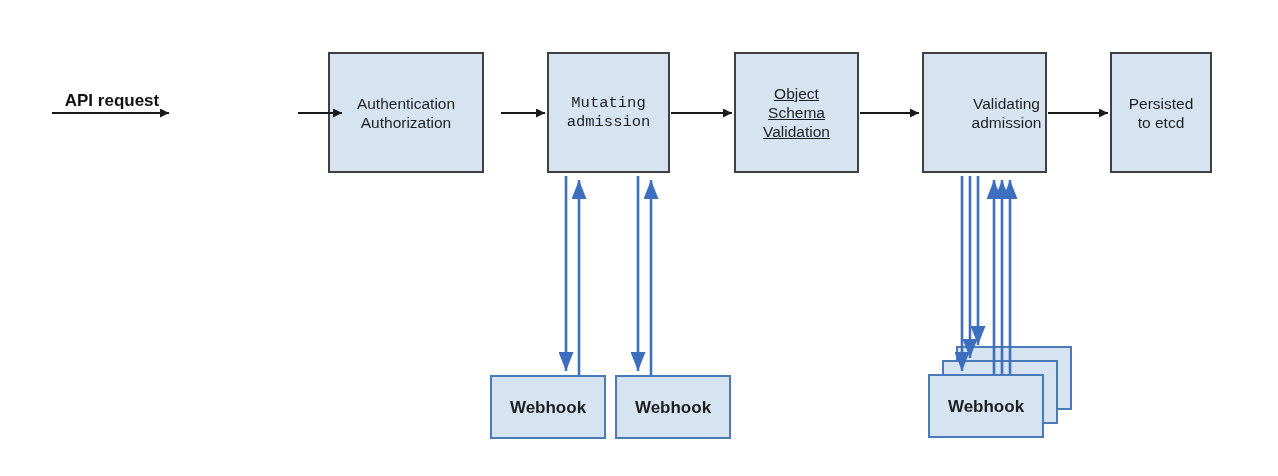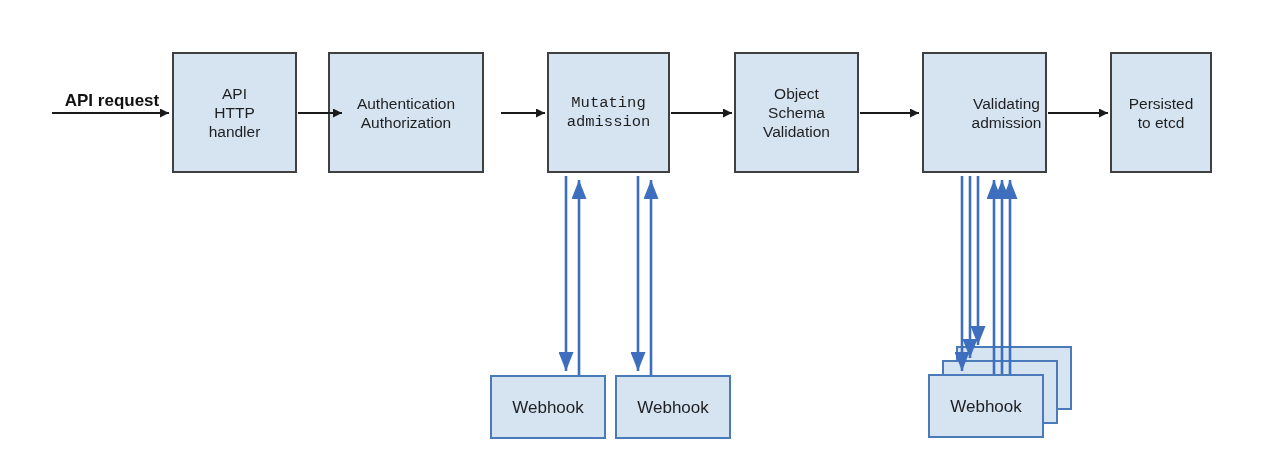--- a/index.html
+++ b/index.html
@@ -22,21 +22,21 @@
     justify-content: center;
     text-align: center;
     font-size: 15.5px;
     line-height: 19px;
     color: #1f1f1f;
     white-space: pre-line;
   }
   .main-node { top: 52px; height: 121px; }
   .webhook-node {
     border-color: #4a7ab8;
-    font-weight: normal;
+    font-weight: bold;
     font-size: 17px;
     height: 64px;
     width: 116px;
   }
   .input-label {
     position: absolute;
     left: 40px;
     top: 91px;
     width: 120px;
     text-align: center;
@@ -47,43 +47,38 @@
   .overlay {
     position: absolute;
     left: 0; top: 0;
     z-index: 5;
     pointer-events: none;
   }
   
   .n0 { left: 160px;  width: 125px; }
   .n1 { left: 316px;  width: 156px; }
   .n2 { left: 535px;  width: 123px; font-family: Liberation Mono, monospace; }
-  .n3 { left: 722px;  width: 125px; }
+  .n3 { left: 722px;  width: 125px; text-decoration: underline; }
   .n4 { left: 910px;  width: 125px; padding-left: 44px; }
   .n5 { left: 1098px; width: 102px; }
   
   .wm0 { left: 478px; top: 375px; }
   .wm1 { left: 603px; top: 375px; }
   
   .wv-back   { left: 944px; top: 346px; }
   .wv-middle { left: 930px; top: 360px; }
   .wv-front  { left: 916px; top: 374px; }
 </style>
 </head>
 <body>
 
 <div class="canvas">
 
   <div class="input-label">API request</div>
 
-  <div class="node main-node n0">
-    <span>API
-HTTP
-handler</span>
-  </div>
   <div class="node main-node n1">
     <span>Authentication
 Authorization</span>
   </div>
   <div class="node main-node n2">
     <span>Mutating
 admission</span>
   </div>
   <div class="node main-node n3">
     <span>Object

